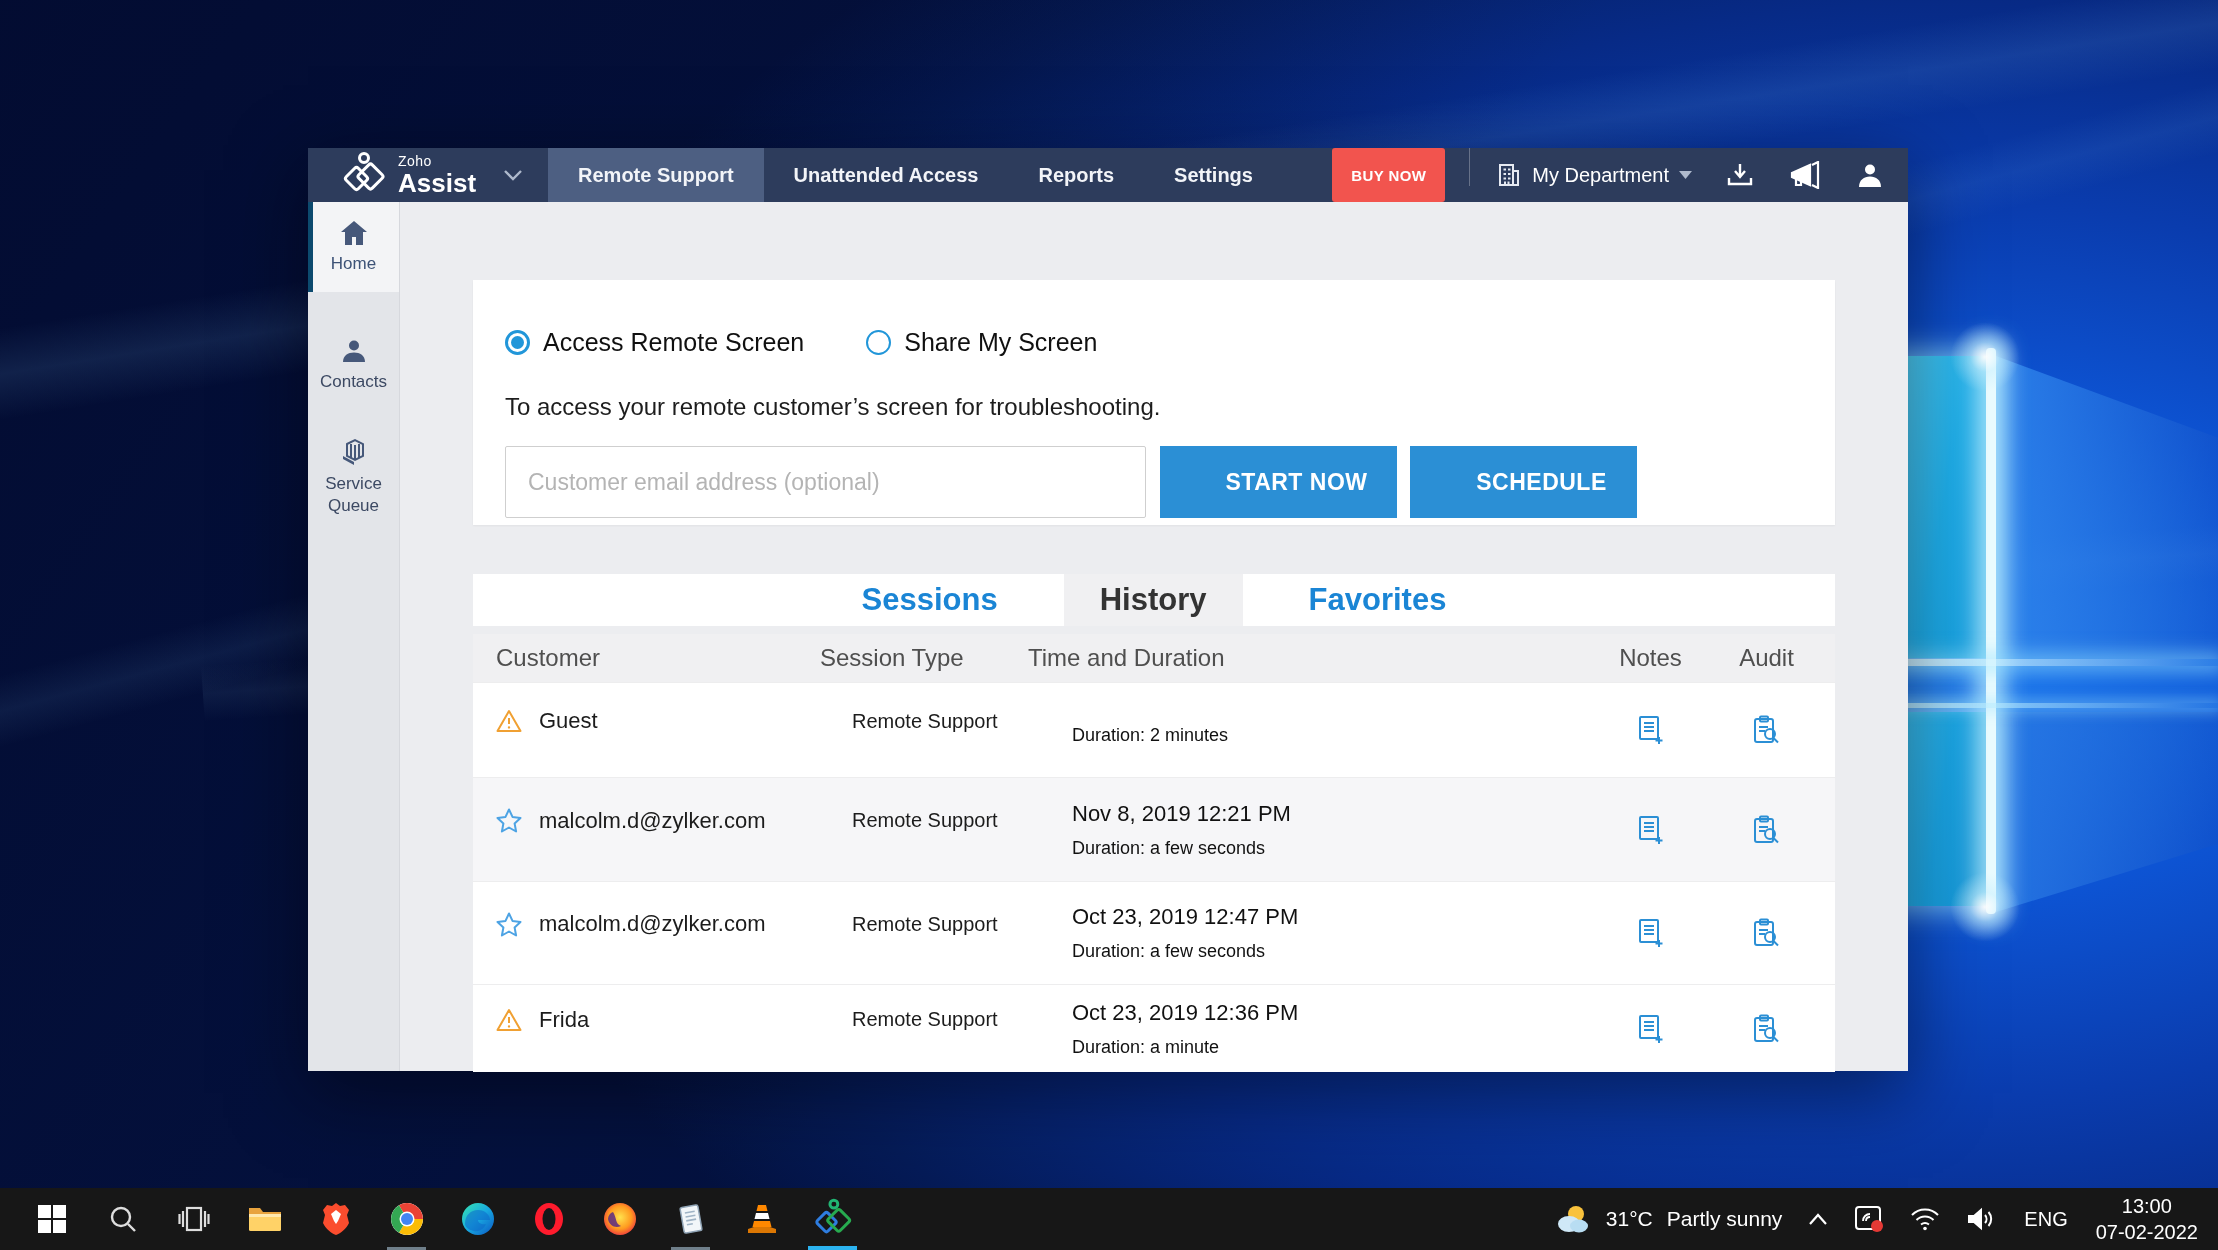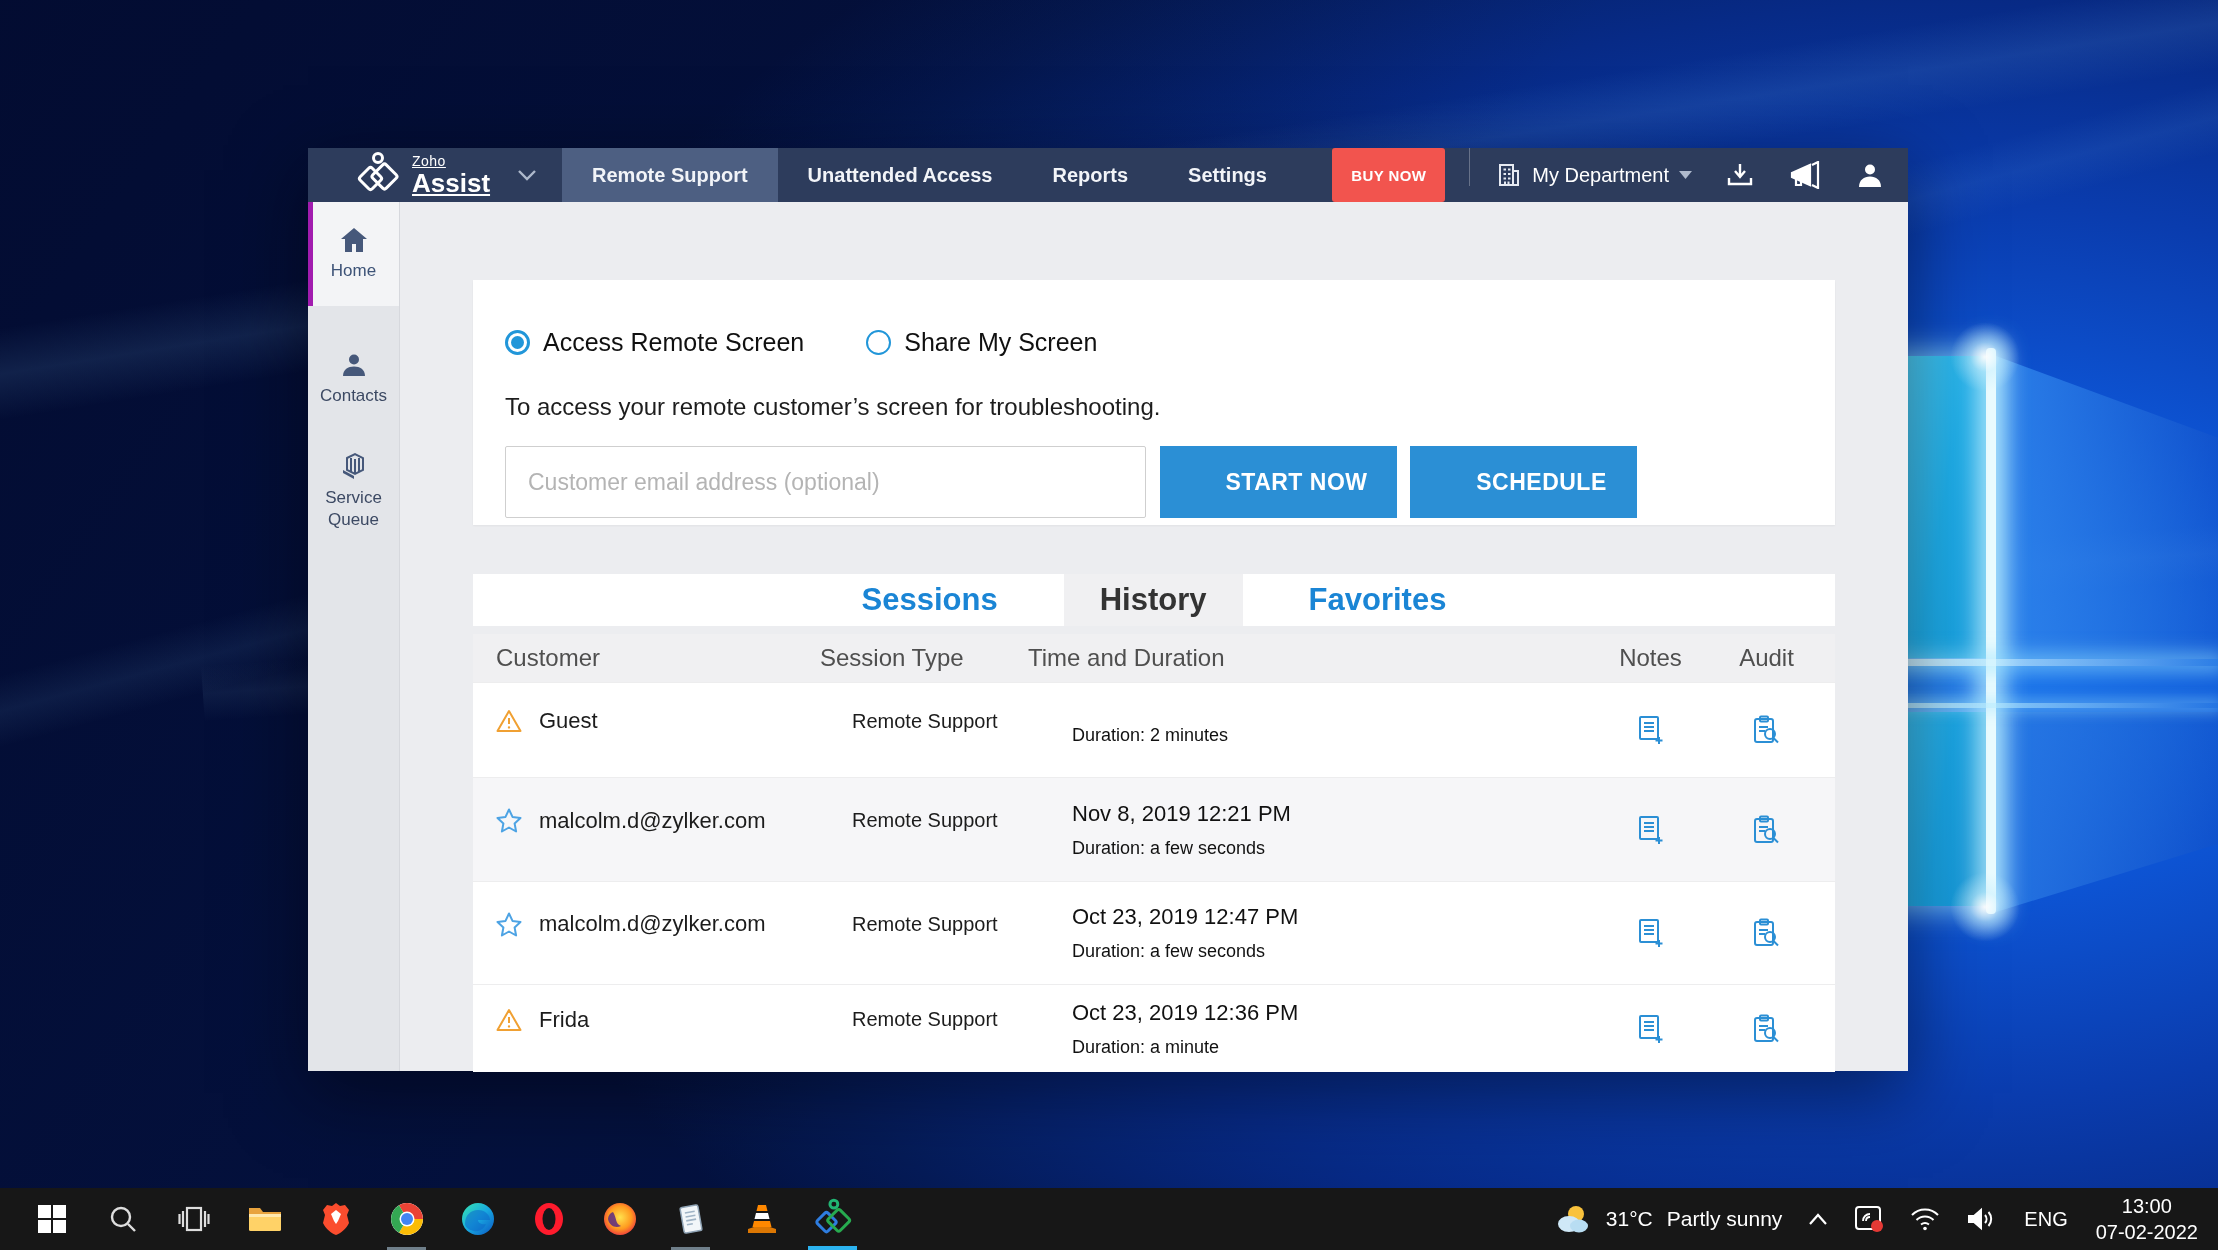--- a/index.html
+++ b/index.html
@@ -44,21 +44,21 @@
     background:radial-gradient(circle, rgba(255,255,255,.95) 0%, rgba(200,240,255,.5) 30%, transparent 70%); }
   .burst.top { left:1950px; top:322px; }
   .burst.bottom { left:1950px; top:872px; }
 
   
   .app-window { position:absolute; left:308px; top:148px; width:1600px; height:923px;
     box-shadow:0 22px 70px rgba(0,0,10,.5); background:#ecedf0; }
 
   
   .nav { height:54px; background:#2d3c5c; display:flex; align-items:stretch; color:#fff; }
-  .brand { display:flex; align-items:center; padding-left:48px;text-decoration:underline; }
+  .brand { display:flex; align-items:center; padding-left:34px; }
   .brand svg { display:block; }
   .brand-text { margin-left:12px; line-height:1; }
   .brand-zoho { display:block; font-size:14px; letter-spacing:.5px; color:#fff; }
   .brand-assist { display:block; font-size:26px; font-weight:bold; margin-top:2px; }
   .brand-chevron { display:flex; align-items:center; margin-left:28px; margin-right:26px; }
   .navtabs { display:flex; align-items:stretch; }
   .navtab { display:flex; align-items:center; padding:0 30px; font-size:20px; font-weight:600;
     color:#f2f4f8; cursor:default; }
   .navtab.active { background:#4d5f82; }
   .nav-right { margin-left:auto; display:flex; padding-right:24px; }
@@ -66,21 +66,21 @@
     font-weight:bold; letter-spacing:.4px; padding:9px 19px; font-family:inherit; }
   .vdiv { width:1px; height:38px; background:rgba(255,255,255,.28); margin:0 26px 0 24px; }
   .dept { display:flex; align-items:center; gap:10px; font-size:20px; }
   .nav-ico { margin-left:34px; display:flex; align-items:center; }
 
   
   .app-body { display:flex; height:869px; }
   .sidebar { width:92px; background:#e3e5e9; border-right:1px solid #d6d8dd; }
   .side-item { display:flex; flex-direction:column; align-items:center; justify-content:center;
     gap:7px; text-align:center; color:#3c4963; font-size:17px; }
-  .side-item.active { height:104px; background:#f3f4f6; border-left:5px solid #a21caf;
+  .side-item.active { height:90px; background:#f3f4f6; border-left:5px solid #0c4a6e;
     padding-right:5px; color:#3d5377; }
   .side-item.plain { margin-top:46px; }
   .side-label { line-height:1.25; }
 
   .main { flex:1; background:#ecedf0; padding:78px 73px 0 73px; }
   .card { background:#fff; box-shadow:0 1px 2px rgba(0,0,0,.05); }
   .card-start { height:245px; padding:48px 32px 0 32px; }
   .radio-row { display:flex; align-items:center; gap:62px; }
   .radio-opt { display:flex; align-items:center; gap:13px; font-size:25px; color:#101010; }
   .radio { width:25px; height:25px; border-radius:50%; border:2px solid #2196d9; background:#fff;

